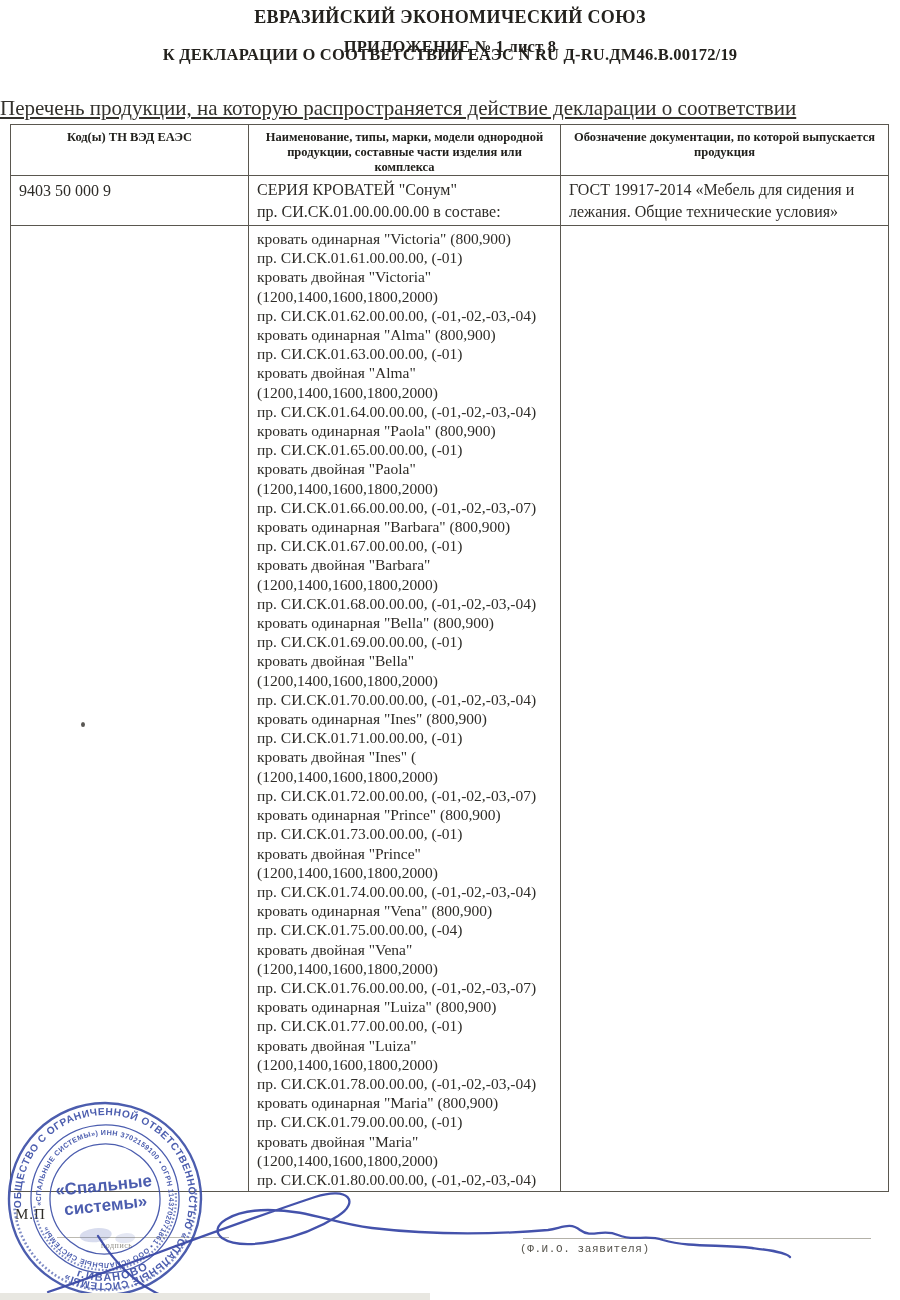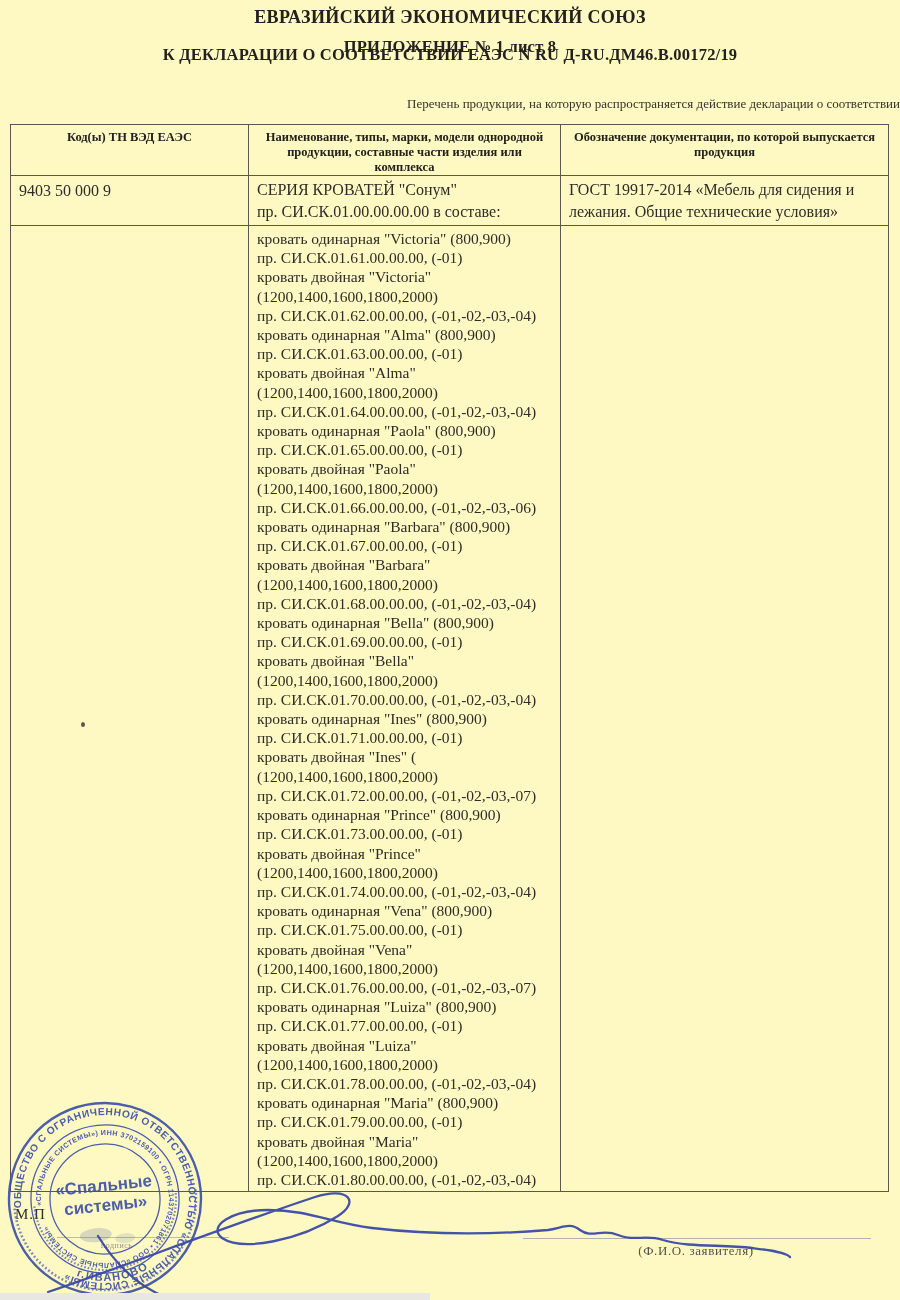--- a/index.html
+++ b/index.html
@@ -1,42 +1,42 @@
 <!DOCTYPE html>
 <html><head>
 <meta charset="utf-8">
 <style>
   html,body{margin:0;padding:0;background:#e9e9e6;}
-  .page{position:relative;width:900px;height:1300px;background:#fef9c3;overflow:hidden;
+  .page{position:relative;width:900px;height:1300px;background:#ffffff;overflow:hidden;
         font-family:"Liberation Serif",serif;color:#2e2c28;margin:0 auto;}
   .title-line{position:absolute;width:100%;text-align:center;font-weight:bold;color:#23211d;}
   .t1{top:7px;font-size:18px;letter-spacing:.4px;}
   .t2{top:37px;font-size:16.5px;letter-spacing:.2px;}
   .t3{top:45px;font-size:16.5px;letter-spacing:.2px;}
-  .subtitle{position:absolute;top:96px;width:100%;text-align:right;font-size:13px;color:#34322d;}
+  .subtitle{position:absolute;top:96px;width:100%;text-align:left;font-size:21px;color:#34322d;text-decoration:underline;}
 
   table.products{position:absolute;left:10px;top:124px;width:878px;border-collapse:collapse;table-layout:fixed;}
   .products th,.products td{border:1.5px solid #5a574f;vertical-align:top;overflow:hidden;}
   .products th{font-size:12.5px;font-weight:bold;text-align:center;padding:5px 8px 0;line-height:15px;color:#22211d;}
   thead tr{height:47px;margin-left:20px;}
   tr.row-series{height:50px;}
   tr.row-models{height:966px;}
   .products td{font-size:16px;padding:3px 8px 0;}
   td.cell-code{padding-top:6px;padding-left:8px;}
   .line{white-space:nowrap;}
   tr.row-series .line{line-height:22px;}
   tr.row-models td .line{font-size:15.5px;line-height:19.2px;}
 
   .speck{position:absolute;left:81px;top:722px;width:4px;height:5px;background:#3c3a35;border-radius:50%;opacity:.85;}
   .mp{position:absolute;left:15px;top:1206px;font-size:15px;color:#2f2d29;letter-spacing:1px;}
   .sign-line{position:absolute;left:57px;top:1237px;width:172px;border-top:1px solid #bcbab1;}
   .sign-caption{position:absolute;left:101px;top:1241px;font-size:8px;color:#8f8d85;letter-spacing:.5px;}
   .applicant-name{position:absolute;left:520px;top:1209px;width:352px;text-align:center;font-size:16.5px;color:#33312c;}
   .applicant-line{position:absolute;left:523px;top:1238px;width:348px;border-top:1px solid #b3b1a8;}
-  .applicant-caption{position:absolute;left:520px;top:1243px;width:352px;text-align:center;font-size:13px;color:#55534c;letter-spacing:.6px;}
+  .applicant-caption{position:absolute;left:520px;top:1243px;width:352px;text-align:left;font-size:11px;color:#55534c;letter-spacing:.6px;font-family:Liberation Mono, monospace;}
   .edge-smudge{position:absolute;left:0;top:1293px;width:430px;height:7px;background:#e8e7e1;}
 
   svg.stamp{position:absolute;left:0px;top:1094px;opacity:.92;transform:rotate(-6deg);}
   .sc{fill:none;stroke:#3d50a8;}
   .bead{fill:none;stroke:#3d50a8;opacity:.72;}
   .ring-text-outer{font-family:"Liberation Sans",sans-serif;font-size:10.2px;font-weight:bold;
                    fill:#3d50a8;letter-spacing:.6px;}
   .ring-text-inner{font-family:"Liberation Sans",sans-serif;font-size:7.2px;font-weight:bold;
                    fill:#3d50a8;letter-spacing:.4px;}
   .stamp-center{font-family:"Liberation Sans",sans-serif;font-size:17px;font-weight:bold;
@@ -91,21 +91,21 @@
             <div class="line">пр. СИ.СК.01.62.00.00.00, (-01,-02,-03,-04)</div>
             <div class="line">кровать одинарная "Alma" (800,900)</div>
             <div class="line">пр. СИ.СК.01.63.00.00.00, (-01)</div>
             <div class="line">кровать двойная "Alma"</div>
             <div class="line">(1200,1400,1600,1800,2000)</div>
             <div class="line">пр. СИ.СК.01.64.00.00.00, (-01,-02,-03,-04)</div>
             <div class="line">кровать одинарная "Paola" (800,900)</div>
             <div class="line">пр. СИ.СК.01.65.00.00.00, (-01)</div>
             <div class="line">кровать двойная "Paola"</div>
             <div class="line">(1200,1400,1600,1800,2000)</div>
-            <div class="line">пр. СИ.СК.01.66.00.00.00, (-01,-02,-03,-06)</div>
+            <div class="line">пр. СИ.СК.01.66.00.00.00, (-01,-02,-03,-07)</div>
             <div class="line">кровать одинарная "Barbara" (800,900)</div>
             <div class="line">пр. СИ.СК.01.67.00.00.00, (-01)</div>
             <div class="line">кровать двойная "Barbara"</div>
             <div class="line">(1200,1400,1600,1800,2000)</div>
             <div class="line">пр. СИ.СК.01.68.00.00.00, (-01,-02,-03,-04)</div>
             <div class="line">кровать одинарная "Bella" (800,900)</div>
             <div class="line">пр. СИ.СК.01.69.00.00.00, (-01)</div>
             <div class="line">кровать двойная "Bella"</div>
             <div class="line">(1200,1400,1600,1800,2000)</div>
             <div class="line">пр. СИ.СК.01.70.00.00.00, (-01,-02,-03,-04)</div>
@@ -113,21 +113,21 @@
             <div class="line">пр. СИ.СК.01.71.00.00.00, (-01)</div>
             <div class="line">кровать двойная "Ines" (</div>
             <div class="line">(1200,1400,1600,1800,2000)</div>
             <div class="line">пр. СИ.СК.01.72.00.00.00, (-01,-02,-03,-07)</div>
             <div class="line">кровать одинарная "Prince" (800,900)</div>
             <div class="line">пр. СИ.СК.01.73.00.00.00, (-01)</div>
             <div class="line">кровать двойная "Prince"</div>
             <div class="line">(1200,1400,1600,1800,2000)</div>
             <div class="line">пр. СИ.СК.01.74.00.00.00, (-01,-02,-03,-04)</div>
             <div class="line">кровать одинарная "Vena" (800,900)</div>
-            <div class="line">пр. СИ.СК.01.75.00.00.00, (-01)</div>
+            <div class="line">пр. СИ.СК.01.75.00.00.00, (-04)</div>
             <div class="line">кровать двойная "Vena"</div>
             <div class="line">(1200,1400,1600,1800,2000)</div>
             <div class="line">пр. СИ.СК.01.76.00.00.00, (-01,-02,-03,-07)</div>
             <div class="line">кровать одинарная "Luiza" (800,900)</div>
             <div class="line">пр. СИ.СК.01.77.00.00.00, (-01)</div>
             <div class="line">кровать двойная "Luiza"</div>
             <div class="line">(1200,1400,1600,1800,2000)</div>
             <div class="line">пр. СИ.СК.01.78.00.00.00, (-01,-02,-03,-04)</div>
             <div class="line">кровать одинарная "Maria" (800,900)</div>
             <div class="line">пр. СИ.СК.01.79.00.00.00, (-01)</div>

